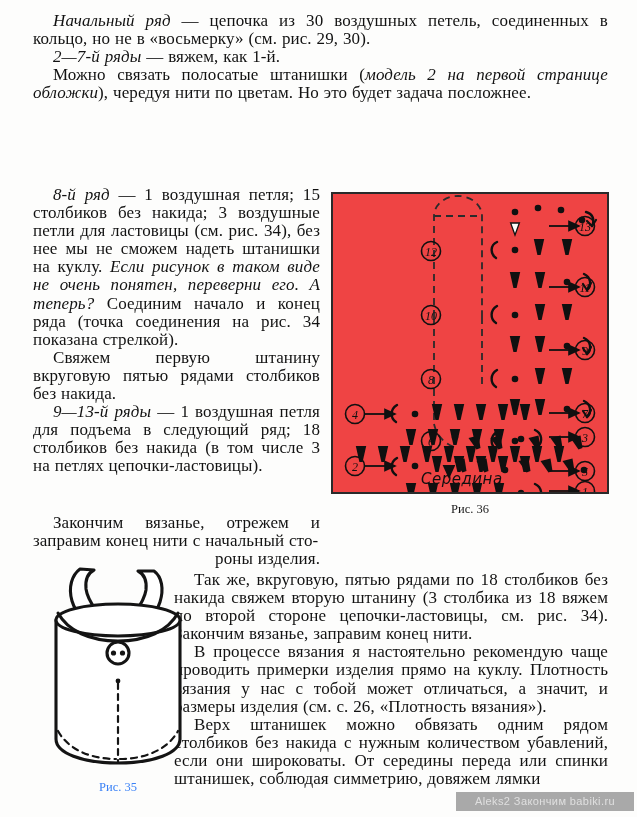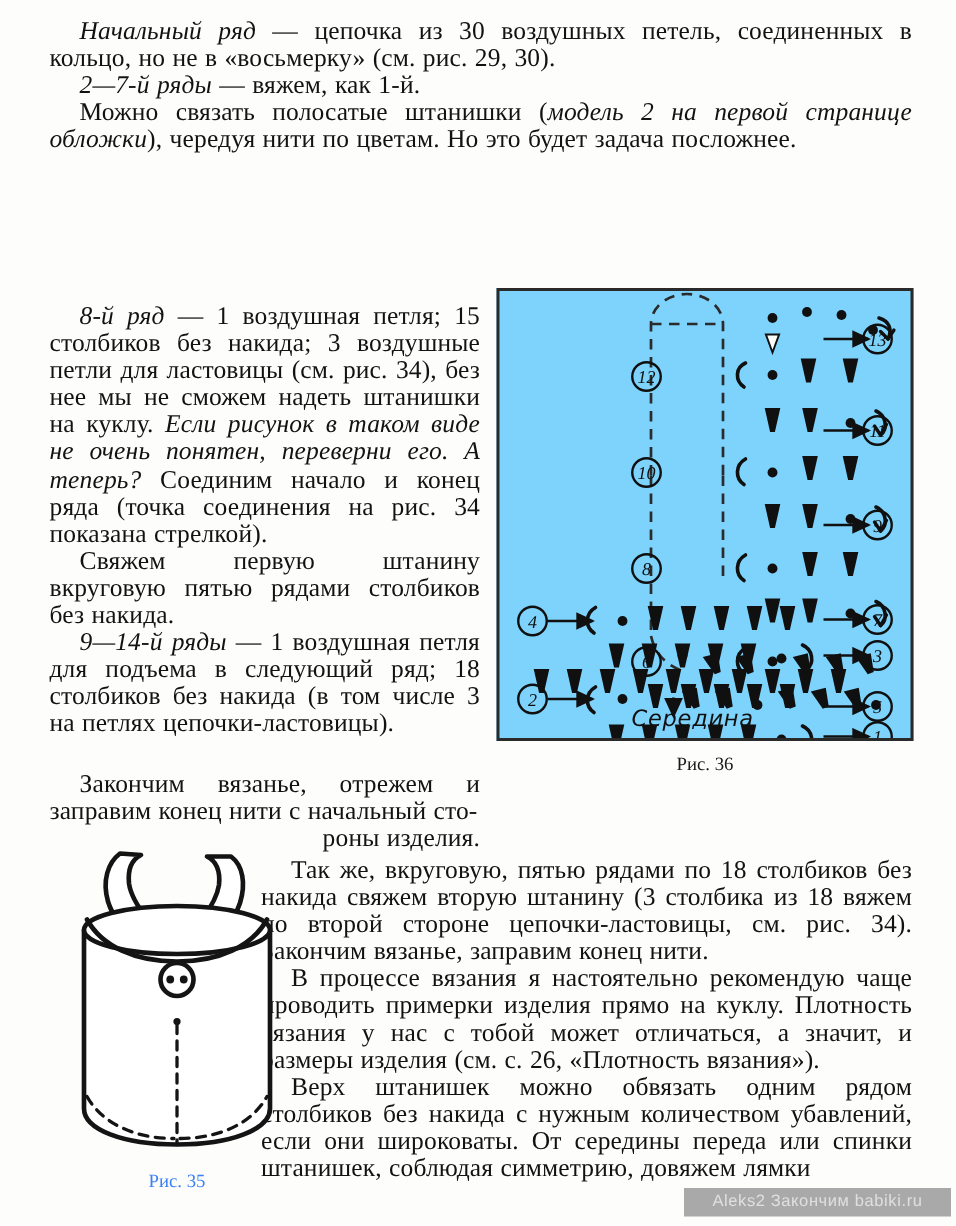--- a/index.html
+++ b/index.html
@@ -41,21 +41,20 @@
 
   #intro-block {
     left: 33px;
     top: 12px;
     width: 575px;
   }
   #left-col-block {
     left: 33px;
     top: 186px;
     width: 287px;
-    margin-top: 16px;
   }
   #left-col-wrap-block {
     left: 33px;
     top: 514px;
     width: 287px;
   }
   #right-col-block {
     left: 174px;
     top: 571px;
     width: 434px;
@@ -68,21 +67,21 @@
   }
 
   
   #fig36 {
     position: absolute;
     left: 331px;
     top: 192px;
     width: 278px;
     height: 302px;
     border: 2px solid #2a2a2a;
-    background: #7dd3fc;
+    background: #ef4444;
     box-sizing: border-box;
     padding-left: 46px;
   }
   #fig36-caption {
     position: absolute;
     left: 331px;
     top: 502px;
     width: 278px;
     text-align: center;
     font-size: 12.5px;
@@ -133,21 +132,21 @@
 
   <div class="col-text" id="intro-block">
     <p><span class="it">Начальный ряд</span><span> — цепочка из 30 воздушных петель, соединенных в кольцо, но не в «восьмерку» (см. рис. 29, 30).</span></p>
     <p><span class="it">2—7-й ряды</span><span> — вяжем, как 1-й.</span></p>
     <p><span>Можно связать полосатые штанишки (</span><span class="it">модель 2 на первой странице обложки</span><span>), чередуя нити по цветам. Но это будет задача посложнее.</span></p>
   </div>
 
   <div class="col-text" id="left-col-block">
     <p><span class="it">8-й ряд</span><span> — 1 воздушная петля; 15 столбиков без накида; 3 воздушные петли для ластовицы (см. рис. 34), без нее мы не сможем надеть штанишки на куклу. </span><span class="it">Если рисунок в таком виде не очень понятен, переверни его. А теперь?</span><span> Соединим начало и конец ряда (точка соединения на рис. 34 показана стрелкой).</span></p>
     <p><span>Свяжем первую штанину вкруговую пятью рядами столбиков без накида.</span></p>
-    <p><span class="it">9—14-й ряды</span><span> — 1 воздушная петля для подъема в следующий ряд; 18 столбиков без накида (в том числе 3 на петлях цепочки-ластовицы).</span></p>
+    <p><span class="it">9—13-й ряды</span><span> — 1 воздушная петля для подъема в следующий ряд; 18 столбиков без накида (в том числе 3 на петлях цепочки-ластовицы).</span></p>
   </div>
 
   <div class="col-text" id="left-col-wrap-block">
     <p><span>Закончим вязанье, отрежем и заправим конец нити с начальный сто-</span></p>
     <p class="noind wrap-tail"><span>роны изделия.</span></p>
   </div>
 
   <div class="col-text" id="right-col-block">
     <p><span>Так же, вкруговую, пятью рядами по 18 столбиков без накида свяжем вторую штанину (3 столбика из 18 вяжем по второй стороне цепочки-ластовицы, см. рис. 34). Закончим вязанье, заправим конец нити.</span></p>
     <p><span>В процессе вязания я настоятельно рекомендую чаще проводить примерки изделия прямо на куклу. Плотность вязания у нас с тобой может отличаться, а значит, и размеры изделия (см. с. 26, «Плотность вязания»).</span></p>

